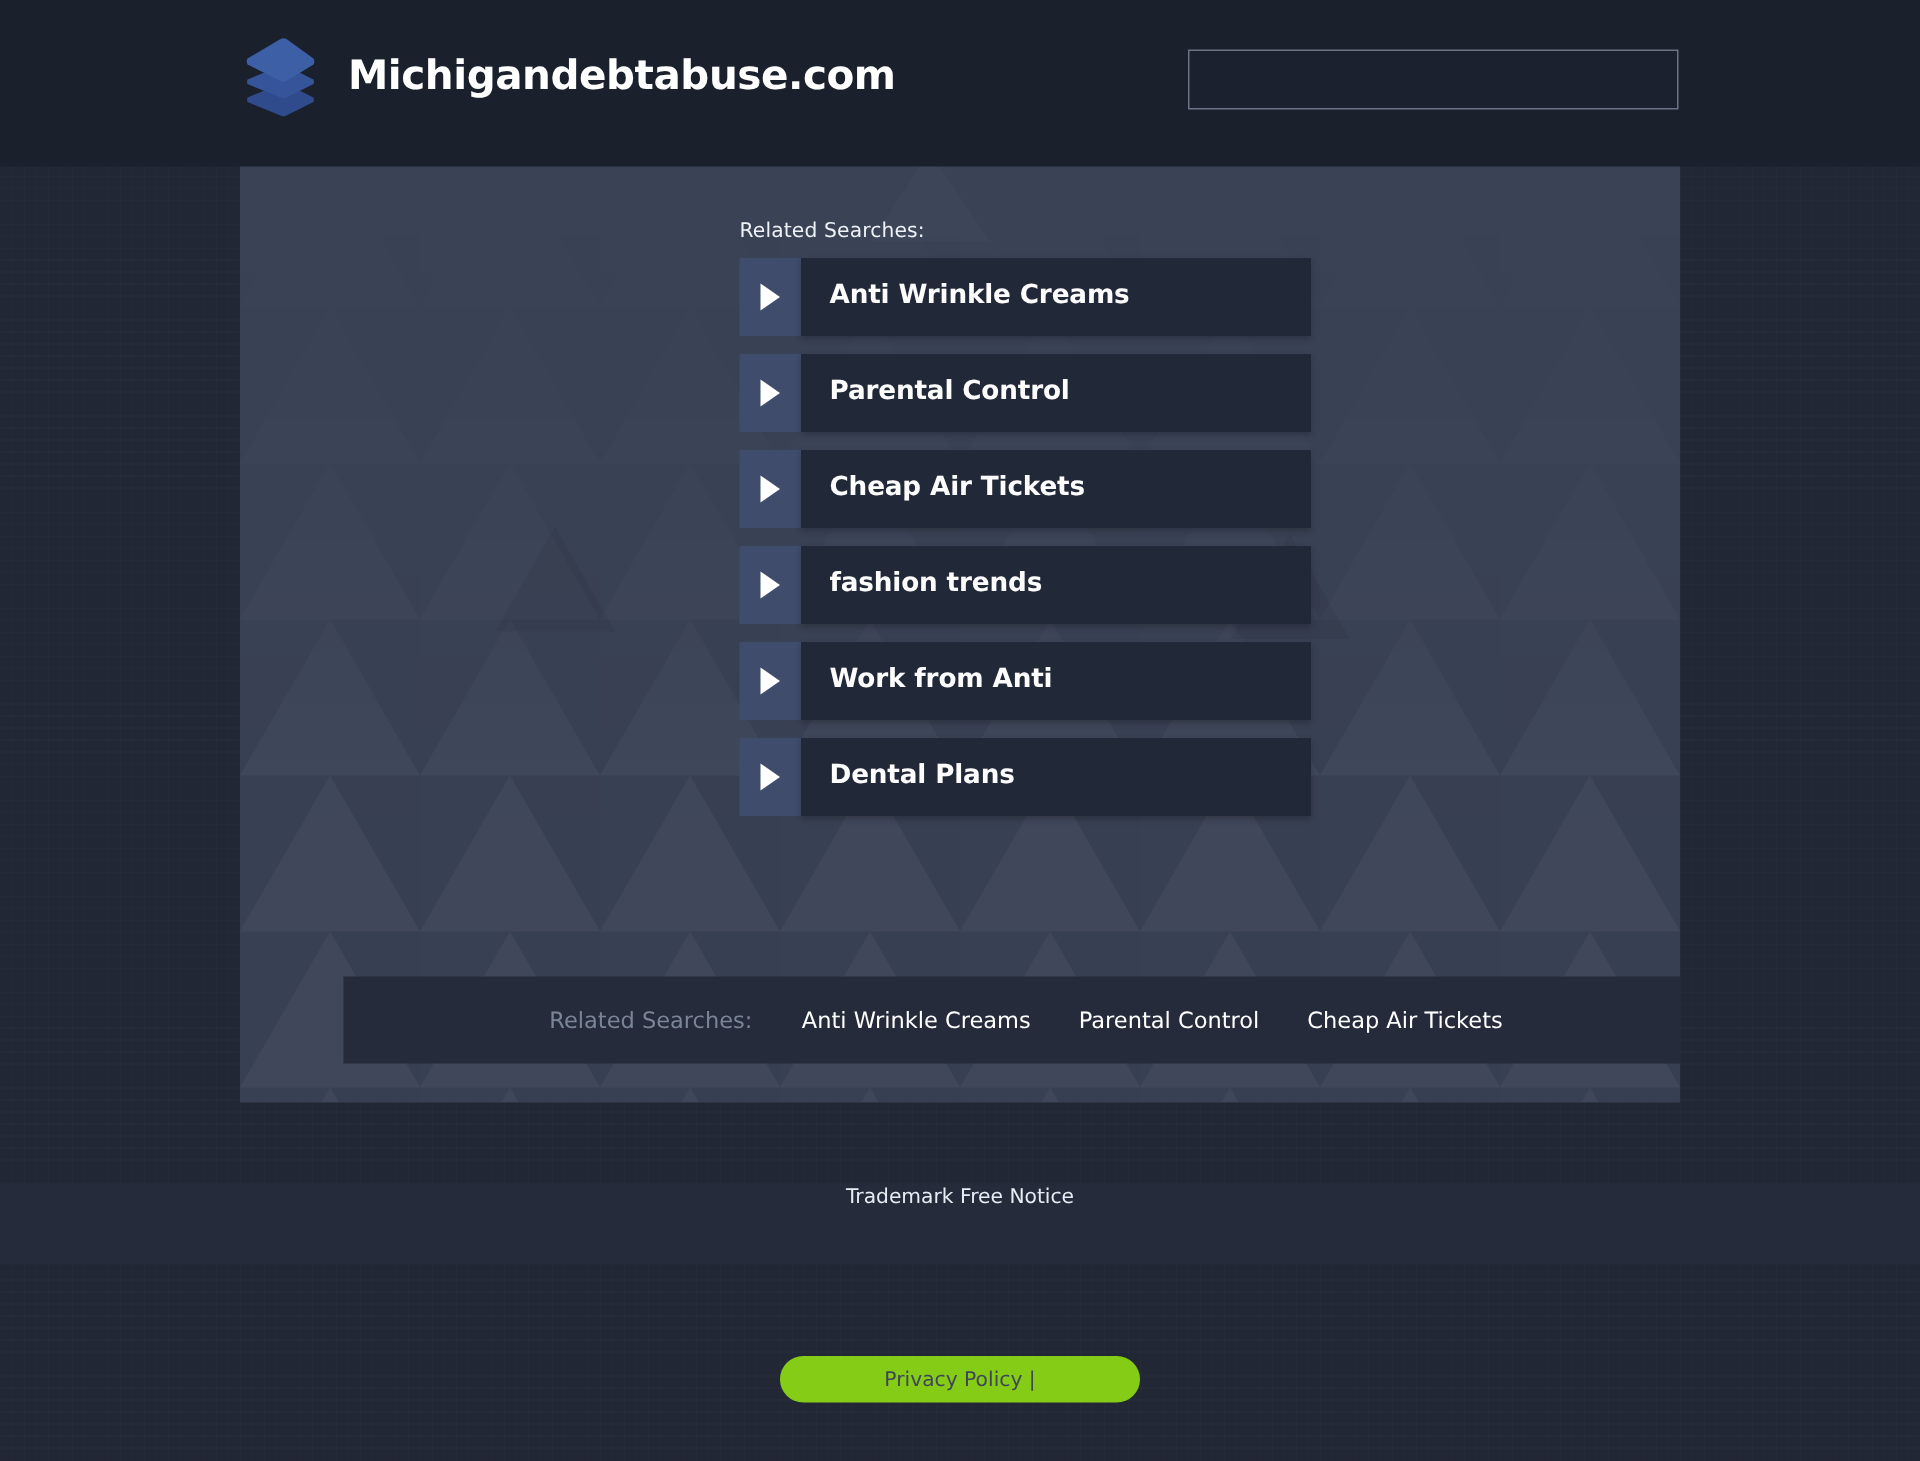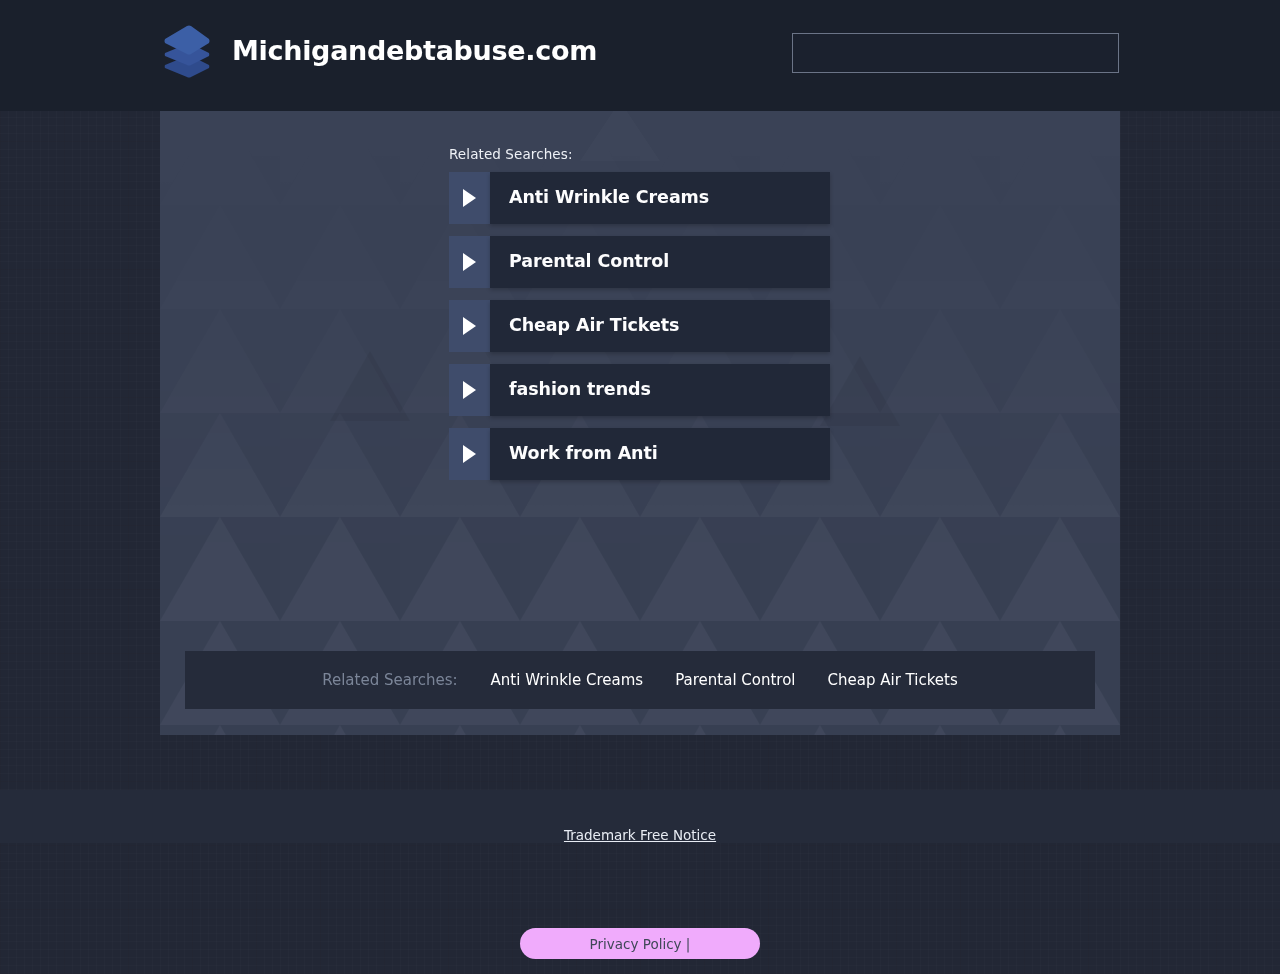--- a/index.html
+++ b/index.html
@@ -82,21 +82,21 @@
   }
   .tri-bg {
     position:absolute;
     inset:0;
     opacity:1;
     pointer-events:none;
   }
   .content-layer {
     position:relative;
     z-index:2;
-    width:960px; height:634px;
+    width:960px; height:634px;margin-left:44px;
   }
 
   .related-label {
     position:absolute;
     left:289px; top:45px;
     font-size:13.5px;
     color:#eef1f6;
     letter-spacing:0.1px;
   }
 
@@ -165,37 +165,36 @@
   }
   .fl-link:last-child { margin-right:0; }
 
   
   .notice-band {
     position:absolute;
     left:0; top:790px;
     width:1280px; height:53px;
     background:#252b3a;
     display:flex;
-    align-items:flex-end;
+    align-items:flex-start;
     justify-content:center;
     z-index:3;
-    text-decoration:underline;
   }
   .notice-text {
     font-size:13.5px;
     color:#e6eaf1;
     cursor:pointer;
   }
 
   
   .privacy-pill {
     position:absolute;
-    left:520px; top:928px;
+    left:520px; top:904px;
     width:240px; height:31px;
-    background:#f0abfc;
+    background:#84cc16;
     border-radius:16px;
     display:flex;
     align-items:center;
     justify-content:center;
     z-index:3;
     cursor:pointer;
   }
   .privacy-text {
     font-size:13.5px;
     color:#3f4757;
@@ -306,20 +305,30 @@
         <span class="item-arrow">
           <svg width="15" height="20" viewBox="0 0 15 20" xmlns="http://www.w3.org/2000/svg">
             <polygon points="1,1 14,10 1,19" fill="#ffffff"></polygon>
           </svg>
         </span>
         <span class="item-body">
           <span class="item-label">Work from Anti</span>
         </span>
       </li>
 
+      <li class="search-item">
+        <span class="item-arrow">
+          <svg width="15" height="20" viewBox="0 0 15 20" xmlns="http://www.w3.org/2000/svg">
+            <polygon points="1,1 14,10 1,19" fill="#ffffff"></polygon>
+          </svg>
+        </span>
+        <span class="item-body">
+          <span class="item-label">Dental Plans</span>
+        </span>
+      </li>
 
     </ul>
 
     <div class="footer-links-bar">
       <span class="fl-label">Related Searches:</span>
       <a class="fl-link" href="#">Anti Wrinkle Creams</a>
       <a class="fl-link" href="#">Parental Control</a>
       <a class="fl-link" href="#">Cheap Air Tickets</a>
     </div>
 

